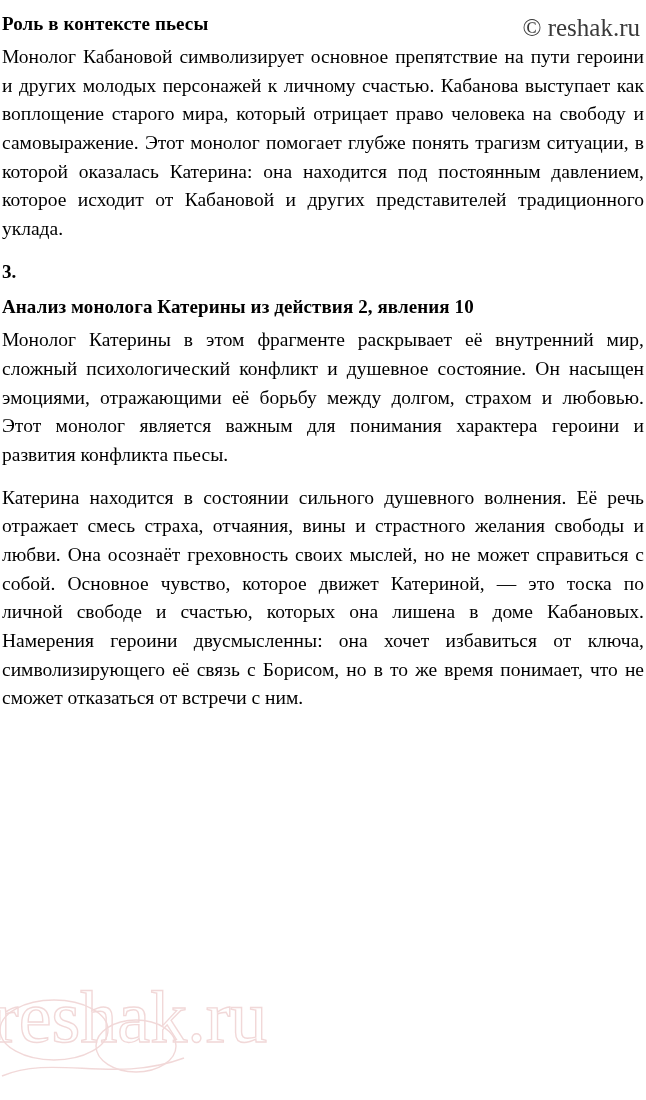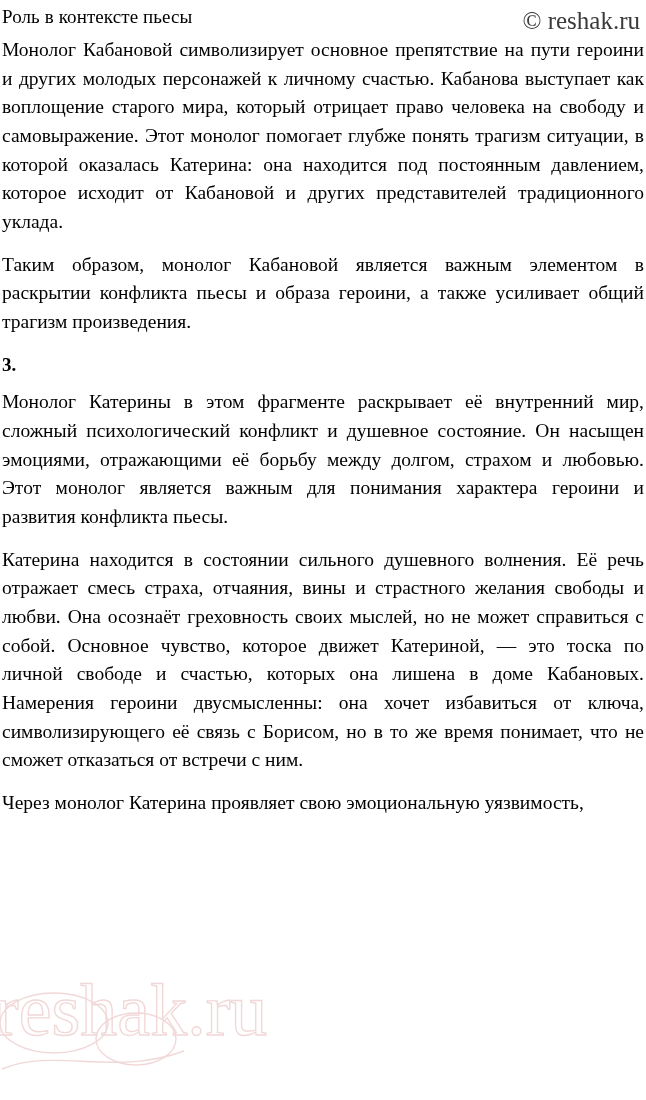--- a/index.html
+++ b/index.html
@@ -30,22 +30,22 @@
     font-size: 25px;
     color: #3a3a3a;
     white-space: nowrap;
   }
   .content {
     position: relative;
     z-index: 2;
   }
   h3.heading {
     font-size: 19px;
-    font-weight: normal;
-    margin: 5px 0 6px 0;
+    font-weight: bold;
+    margin: 12px 0 6px 0;
     line-height: 1.26;
     letter-spacing: 0.1px;
   }
   .num {
     font-size: 19px;
     font-weight: bold;
     margin: 16px 0 12px 0;
     line-height: 1.26;
   }
   p.para {
@@ -89,27 +89,26 @@
       <path d="M8 92 C60 70, 120 100, 190 74" fill="none" stroke="#e7b9b9" stroke-width="1.4"></path>
     </svg>
   </div>
 
   <div class="content">
 
     <h3 class="heading">Роль в контексте пьесы</h3>
 
     <p class="para">Монолог Кабановой символизирует основное препятствие на пути героини и других молодых персонажей к личному счастью. Кабанова выступает как воплощение старого мира, который отрицает право человека на свободу и самовыражение. Этот монолог помогает глубже понять трагизм ситуации, в которой оказалась Катерина: она находится под постоянным давлением, которое исходит от Кабановой и других представителей традиционного уклада.</p>
 
-    <p class="para">Таким образом, монолог Кабановой является важным элементом в раскрытии конфликта пьесы и образа героини, а также усиливает общий трагизм произведения.</p>
 
     <div class="num">3.</div>
 
+    <h3 class="heading">Анализ монолога Катерины из действия 2, явления 10</h3>
 
     <p class="para">Монолог Катерины в этом фрагменте раскрывает её внутренний мир, сложный психологический конфликт и душевное состояние. Он насыщен эмоциями, отражающими её борьбу между долгом, страхом и любовью. Этот монолог является важным для понимания характера героини и развития конфликта пьесы.</p>
 
 
     <p class="para">Катерина находится в состоянии сильного душевного волнения. Её речь отражает смесь страха, отчаяния, вины и страстного желания свободы и любви. Она осознаёт греховность своих мыслей, но не может справиться с собой. Основное чувство, которое движет Катериной, — это тоска по личной свободе и счастью, которых она лишена в доме Кабановых. Намерения героини двусмысленны: она хочет избавиться от ключа, символизирующего её связь с Борисом, но в то же время понимает, что не сможет отказаться от встречи с ним.</p>
 
 
-    <p class="para">Через монолог Катерина проявляет свою эмоциональную уязвимость,</p>
 
   </div>
 </div>
 
 </body></html>

